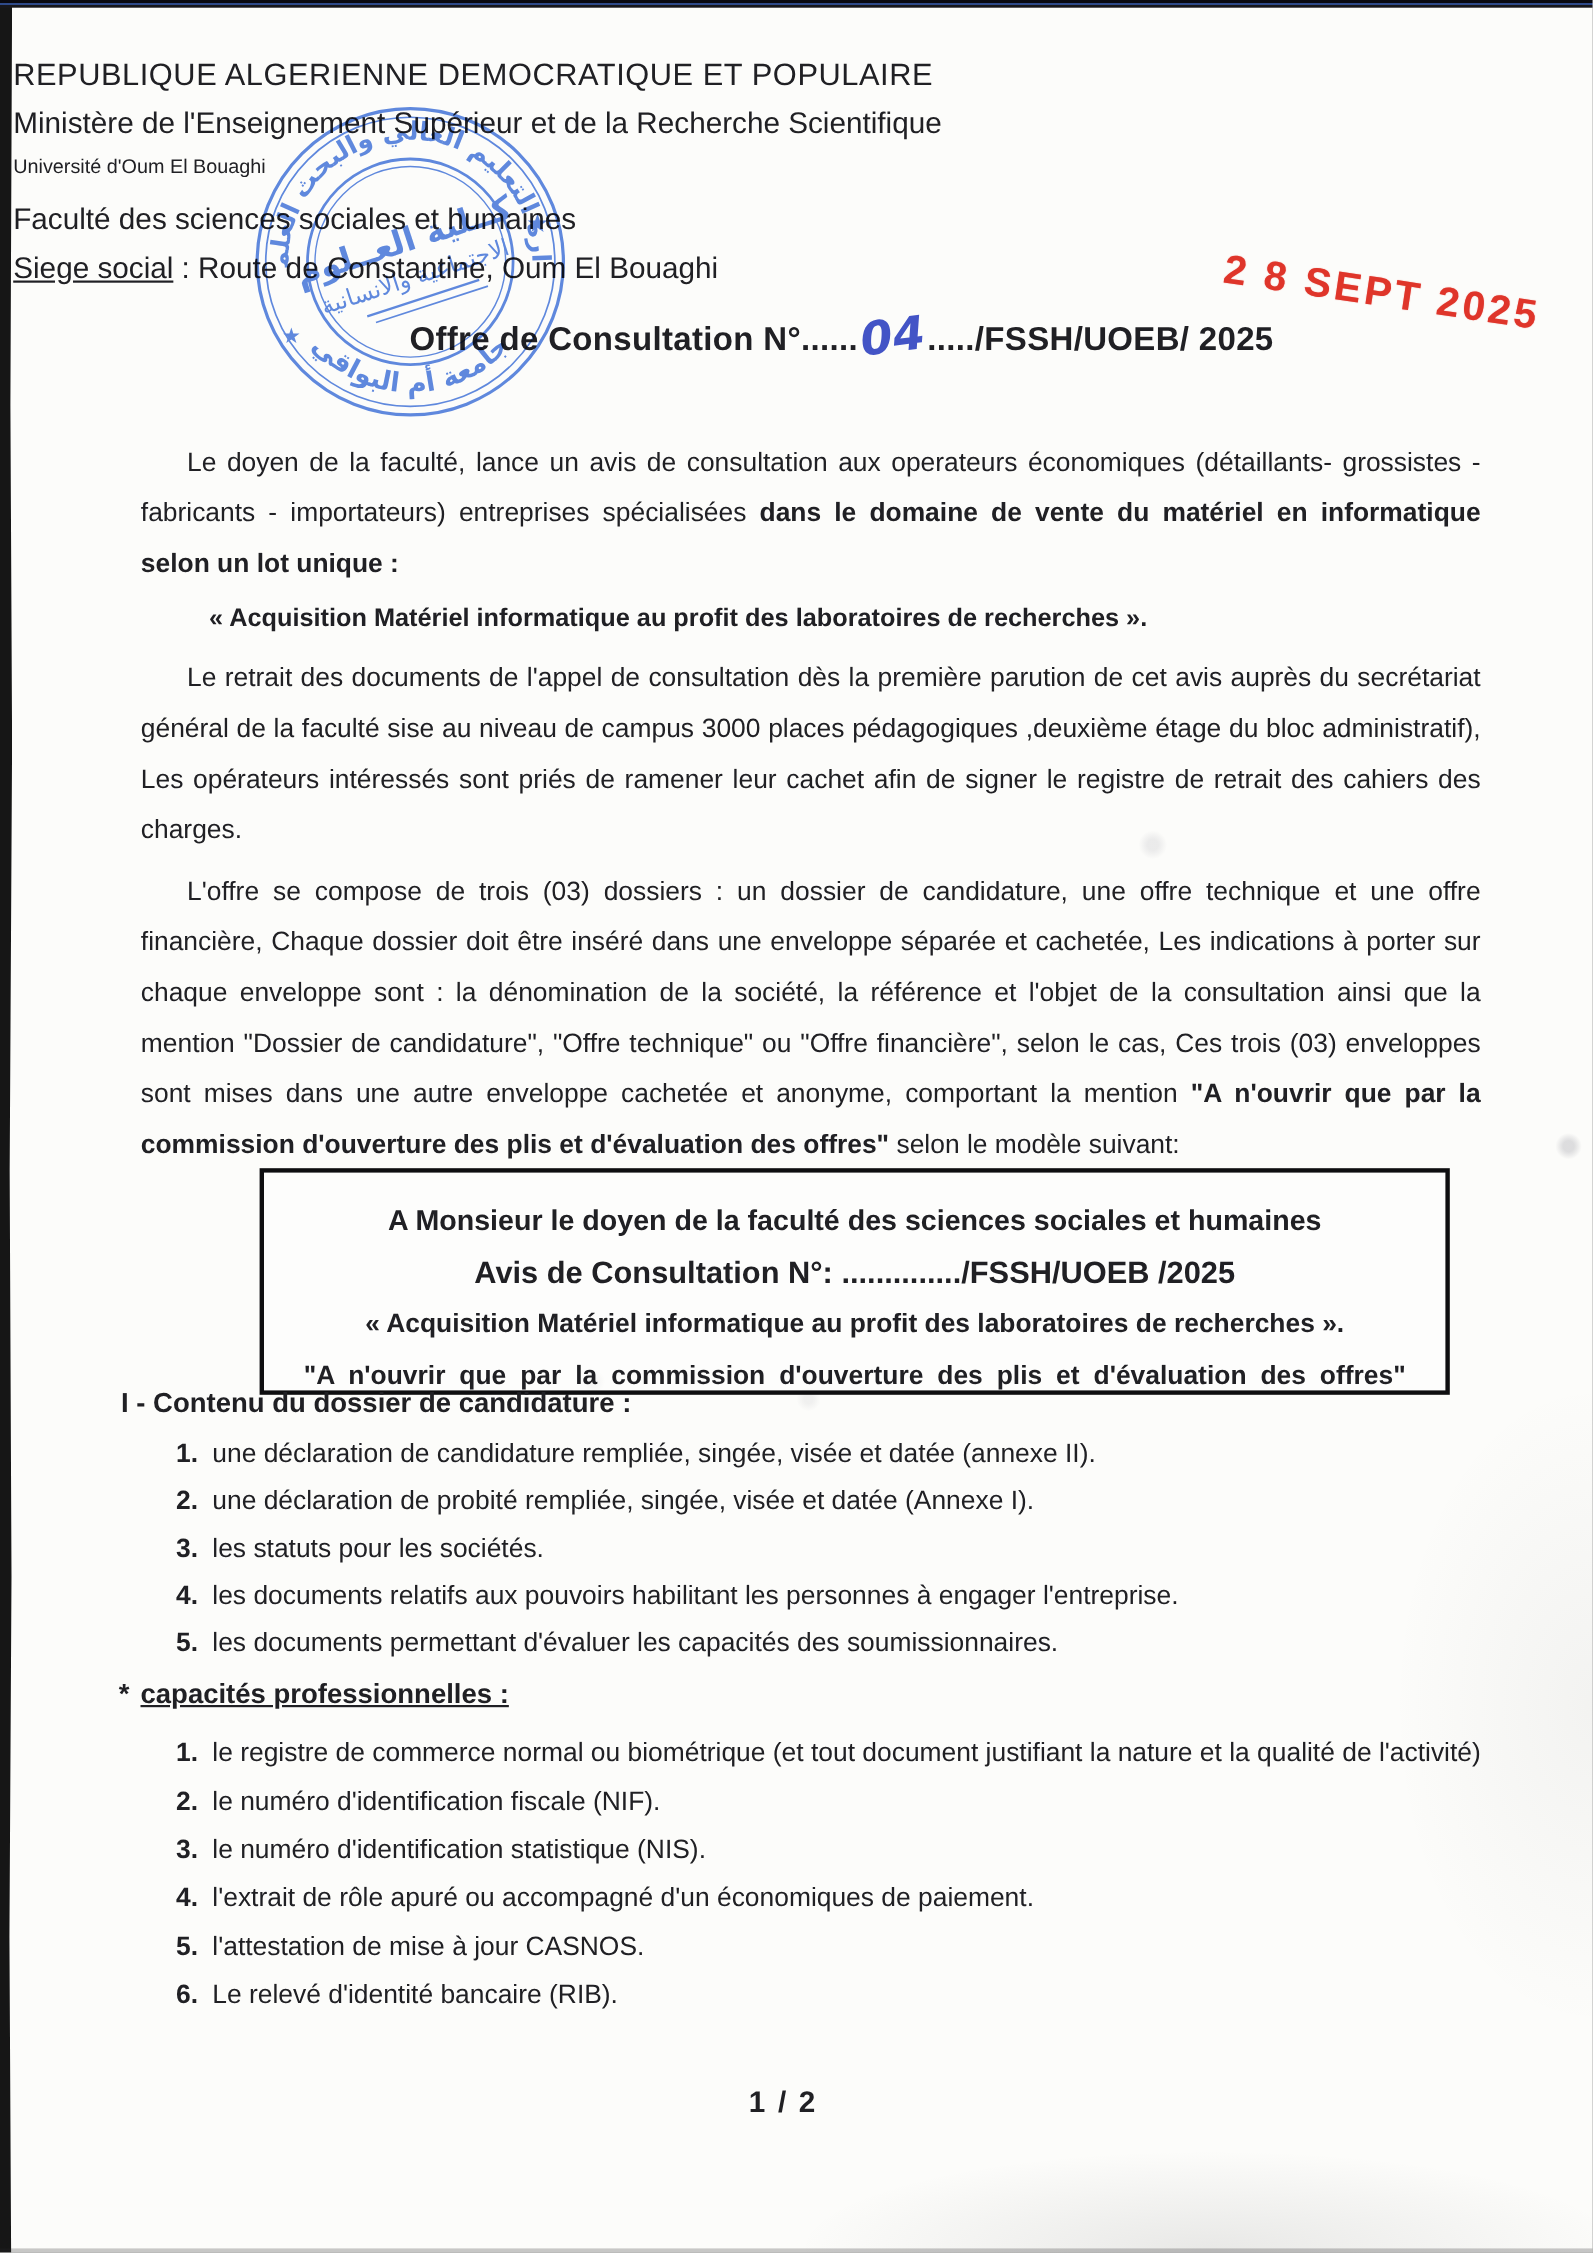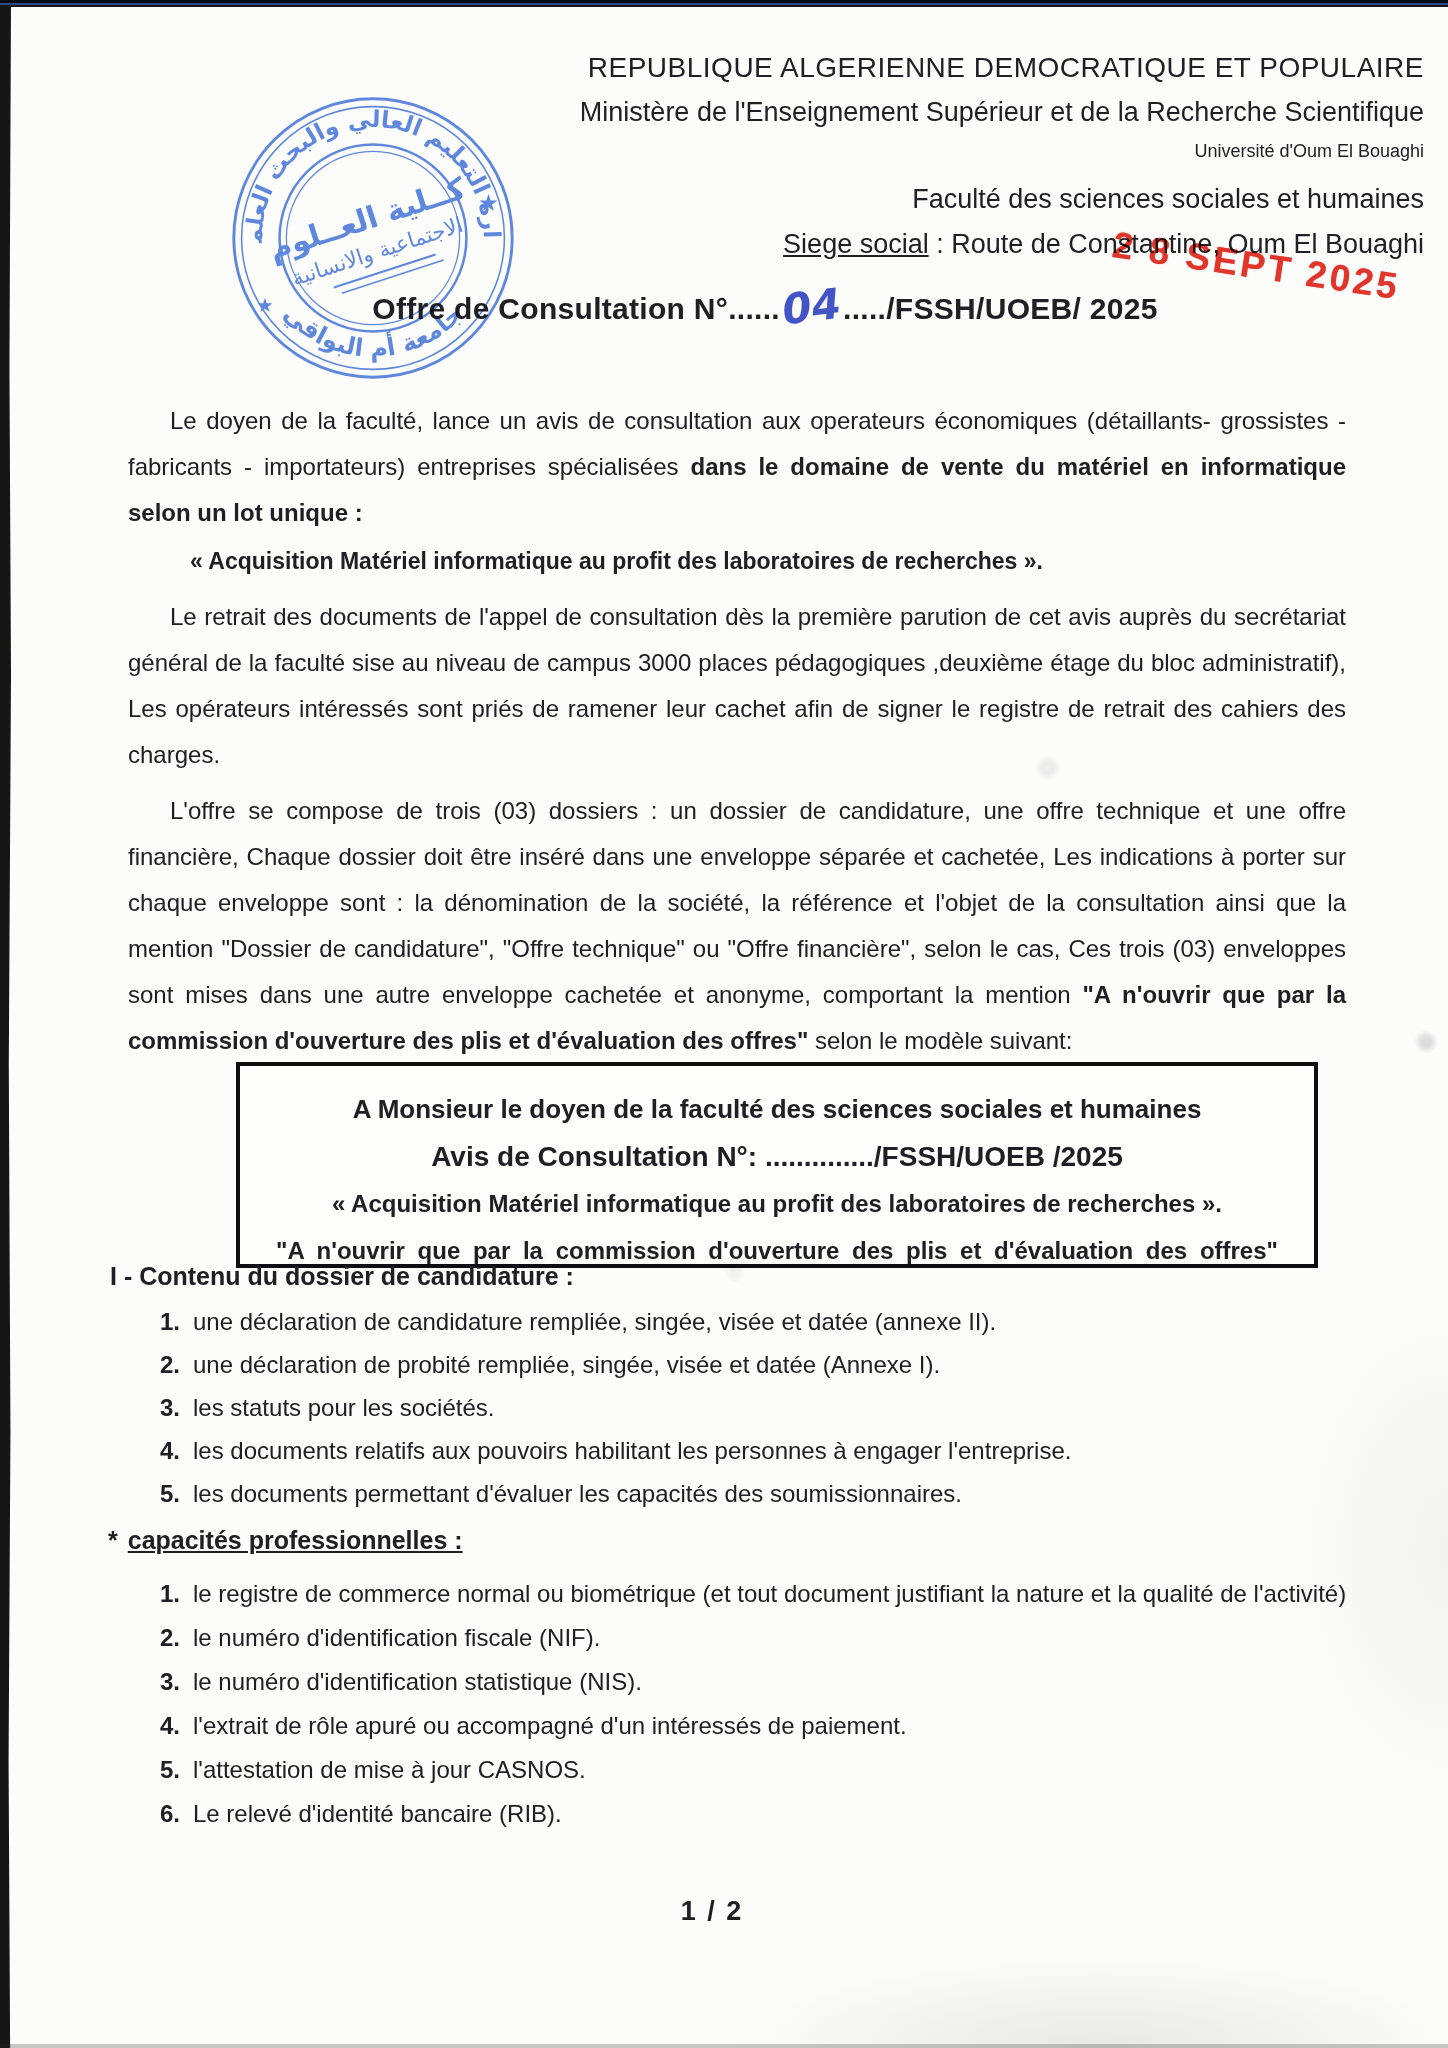--- a/index.html
+++ b/index.html
@@ -19,21 +19,21 @@
     font-family:"Liberation Sans", sans-serif;
     color:#202024;
   }
   
   .edge-left{position:absolute;left:0;top:0;width:11px;height:2048px;background:#161616;
     clip-path:polygon(0 0,100% 0,86% 18%,100% 33%,80% 52%,95% 70%,78% 86%,92% 100%,0 100%);}
   .edge-top{position:absolute;left:0;top:0;width:1448px;height:7px;
     background:linear-gradient(#090910 0 3px,#2e4a8a 3px 5px,#17171c 5px 7px);}
   .edge-bottom{position:absolute;left:0;bottom:0;width:1448px;height:4px;background:rgba(40,40,45,0.25);}
 
-  .hdr{position:absolute;left:0;top:52px;width:1424px;text-align:right;}
+  .hdr{position:absolute;left:0;top:52px;width:1424px;text-align:left;padding-left:12px;}
   .hdr div{margin:0 0 13px 0;}
   .h1{font-size:28px;letter-spacing:.5px;}
   .h2{font-size:27px;}
   .h3{font-size:18px;margin-bottom:22px !important;}
   .h4{font-size:27px;margin-bottom:14px !important;}
   .h5{font-size:27px;}
   .u{text-decoration:underline;}
 
   .title-line{position:absolute;left:100px;top:292px;width:1330px;text-align:center;
     font-size:30px;font-weight:bold;letter-spacing:.3px;}
@@ -177,21 +177,21 @@
       <div class="li">
         <span class="num">2.</span>
         <span class="txt">le numéro d'identification fiscale (NIF).</span>
       </div>
       <div class="li">
         <span class="num">3.</span>
         <span class="txt">le numéro d'identification statistique (NIS).</span>
       </div>
       <div class="li">
         <span class="num">4.</span>
-        <span class="txt">l'extrait de rôle apuré ou accompagné d'un intéressés de paiement.</span>
+        <span class="txt">l'extrait de rôle apuré ou accompagné d'un économiques de paiement.</span>
       </div>
       <div class="li">
         <span class="num">5.</span>
         <span class="txt">l'attestation de mise à jour CASNOS.</span>
       </div>
       <div class="li">
         <span class="num">6.</span>
         <span class="txt">Le relevé d'identité bancaire (RIB).</span>
       </div>
     </div>

